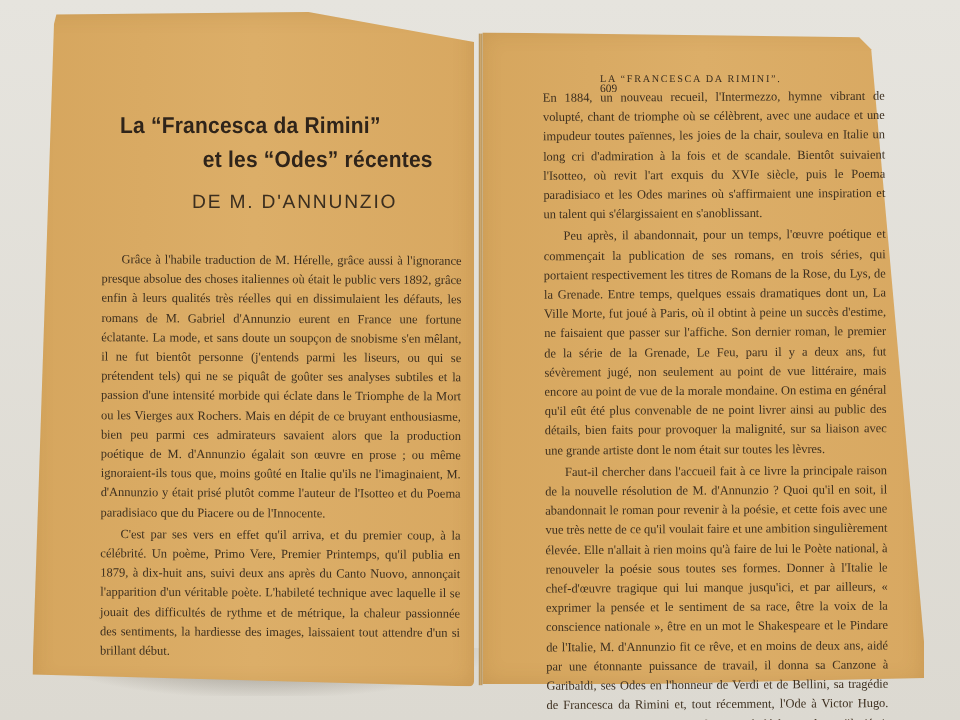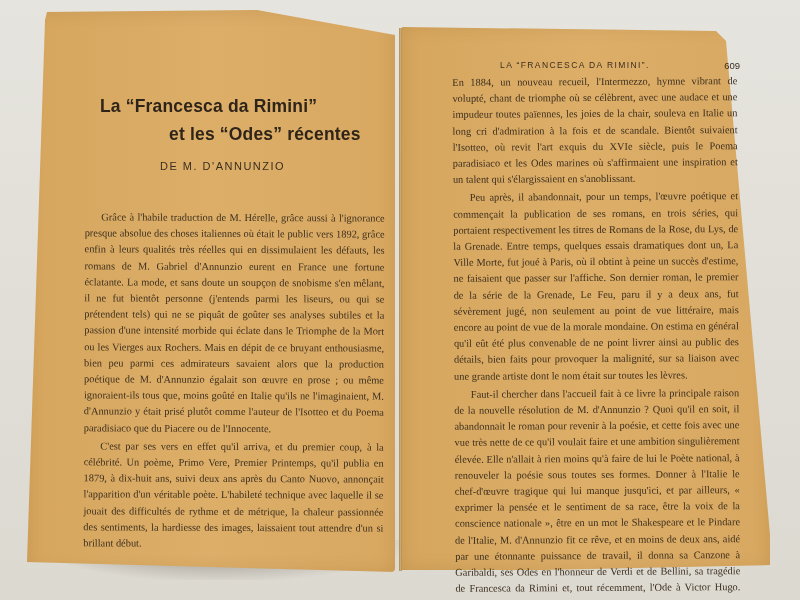--- a/index.html
+++ b/index.html
@@ -35,38 +35,39 @@
   .title {
     position: absolute; left: 100px; top: 95px; width: 300px;
     font-family: "Liberation Sans", sans-serif; font-weight: bold;
     font-size: 19px; color: #2f241a; letter-spacing: 0.2px;
     transform: scaleX(0.92); transform-origin: left;
   }
   .title .l1 { display: block; }
   .title .l2 { display: block; padding-left: 75px; margin-top: 6px; }
   .byline {
     position: absolute; left: 160px; top: 160px;
-    font-family: "Liberation Sans", sans-serif; font-size: 11px;
+    font-family: "Liberation Sans", sans-serif; font-size: 16px;
     letter-spacing: 1.5px; color: #3b2e1f;
   }
   .col {
     position: absolute; font-size: 10.4px; line-height: 16.2px;
     color: #3d2f1f; text-align: justify;
     font-family: "Liberation Serif", "DejaVu Serif", serif;
   }
   .col-left { left: 84px; top: 210px; width: 300px; transform: rotate(0.25deg); }
   .col-right { left: 454px; top: 74px; width: 285px; transform: rotate(-0.35deg); }
   .col p { margin: 0; text-indent: 1.6em; }
   .col p.noindent { text-indent: 0; }
   .col p + p { margin-top: 2px; }
   .runhead {
     position: absolute; left: 500px; top: 60px; width: 240px;
     font-size: 8.5px; letter-spacing: 1.4px; color: #3b2e1f;
     display: flex; justify-content: space-between;
-    font-family: Liberation Sans, sans-serif;
+    font-family: Liberation Serif, serif;
+    flex-direction: column;
   }
   .runhead .num { letter-spacing: 0; font-size: 9.5px; }
 </style>
 </head>
 <body>
 
 <div class="shadow-left"></div>
 
 <div class="page page-left"></div>
 <div class="page page-right"></div>

